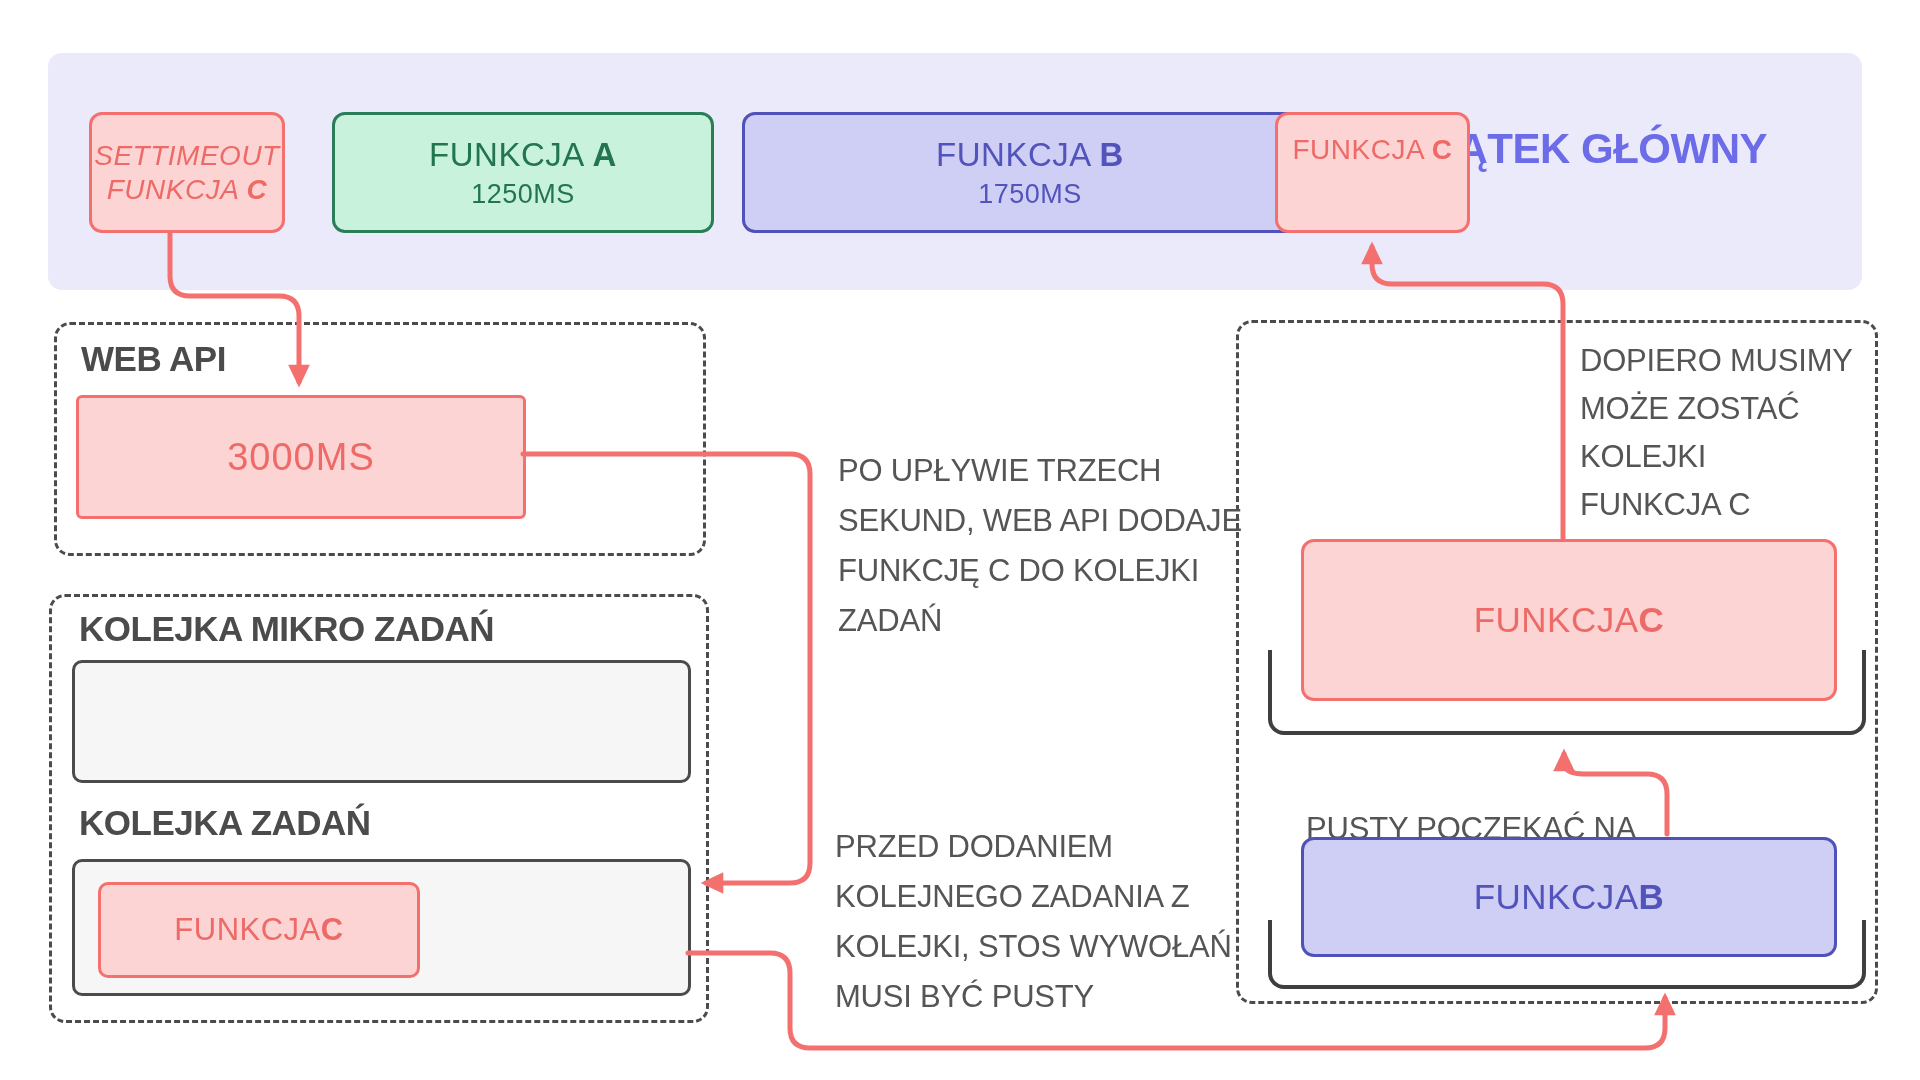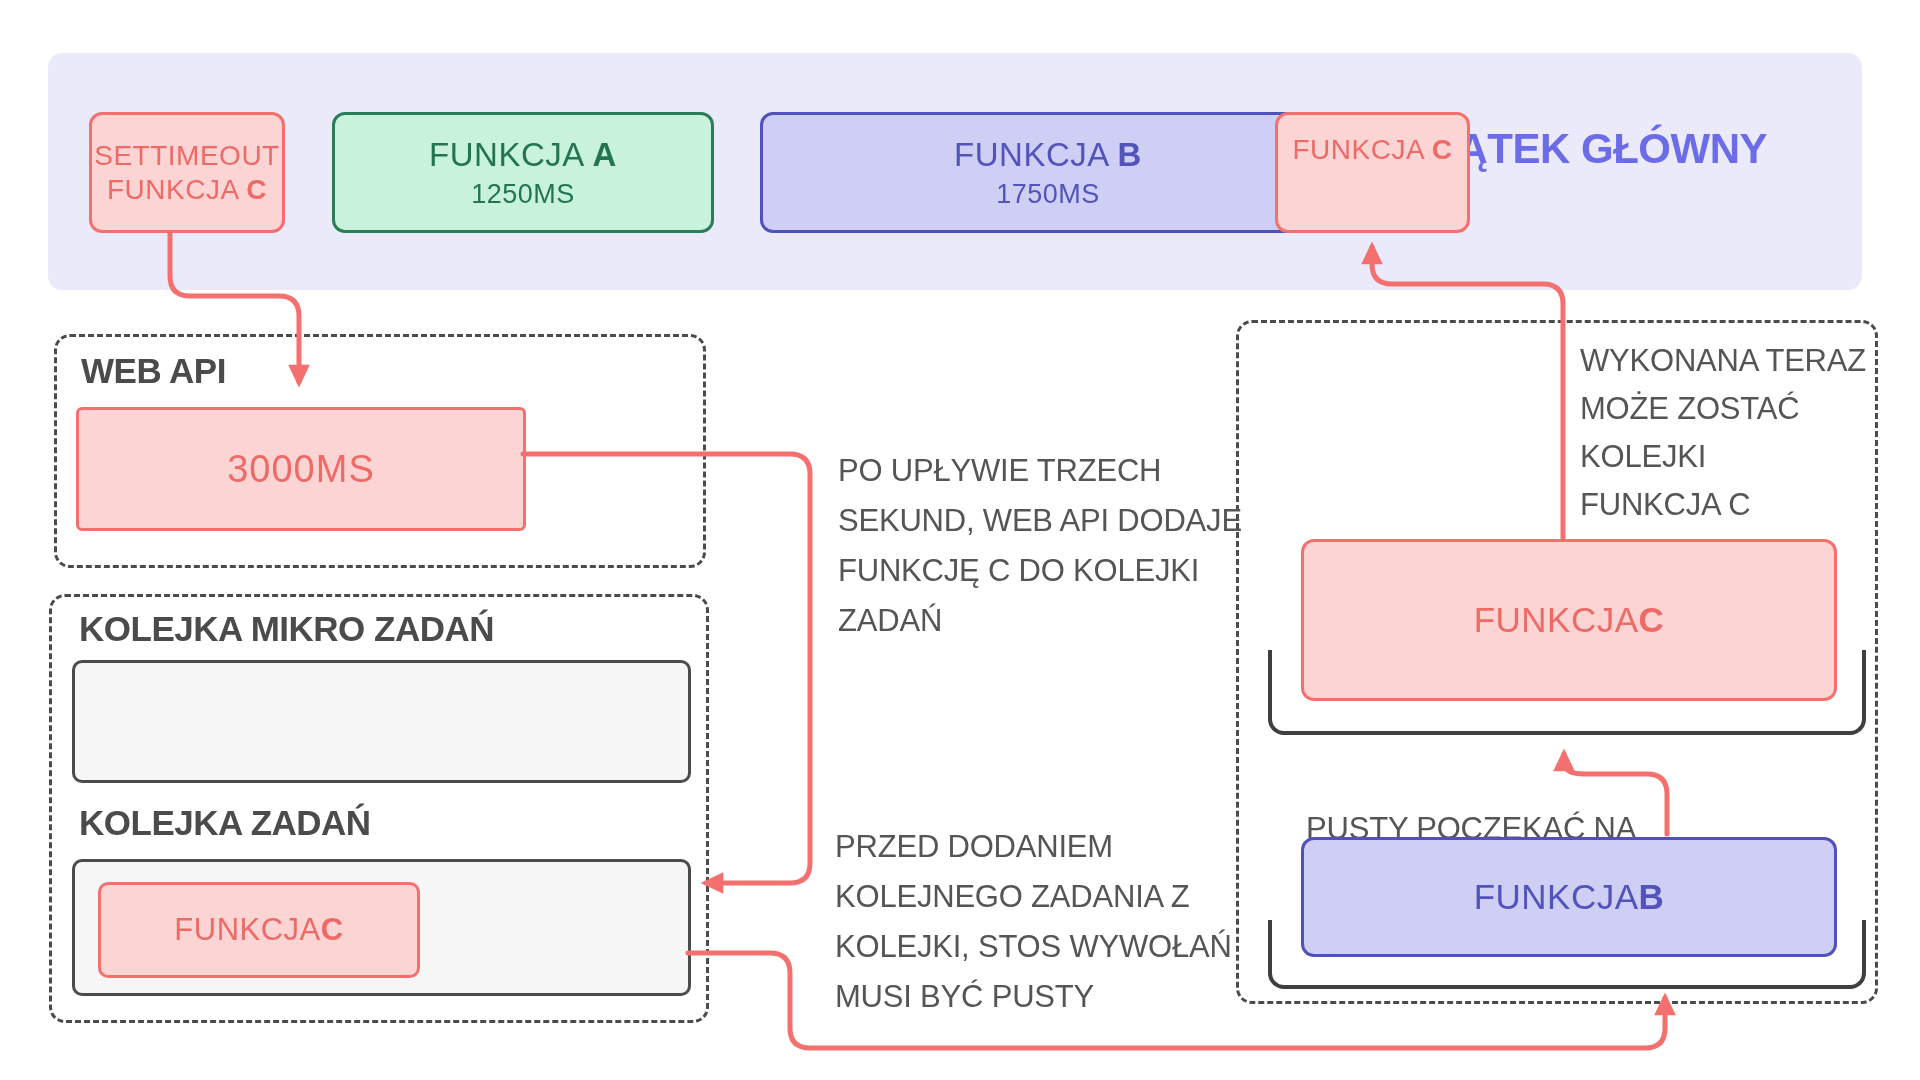--- a/index.html
+++ b/index.html
@@ -23,30 +23,30 @@
 
   .tbox{position:absolute;display:flex;flex-direction:column;align-items:center;
     justify-content:center;border-radius:13px;border:3px solid;line-height:1.2;}
   .tbox .main{font-size:33px;letter-spacing:0.5px;}
   .tbox .sub{font-size:27px;margin-top:4px;letter-spacing:0.5px;}
   .tbox.red{background:var(--red-fill);border-color:var(--red-stroke);color:var(--red-text);}
   .tbox.green{background:var(--green-fill);border-color:var(--green-stroke);color:var(--green-text);}
   .tbox.purple{background:var(--purple-fill);border-color:var(--purple-stroke);color:var(--purple-text);}
 
   .box-settimeout{left:89px;top:112px;width:196px;height:121px;}
-  .box-settimeout .main,.box-settimeout .sub{font-size:28px;margin-top:0;}
+  .box-settimeout .main,.box-settimeout .sub{font-size:28px;margin-top:0;font-style:italic;}
   .box-funkcja-a{left:332px;top:112px;width:382px;height:121px;}
-  .box-funkcja-b{left:760px;top:112px;width:576px;height:121px;}
+  .box-funkcja-b{left:742px;top:112px;width:576px;height:121px;}
   .box-funkcja-c-main{left:1275px;top:112px;width:195px;height:121px;justify-content:flex-start;padding-top:18px;}
   .box-funkcja-c-main .main{font-size:28px;}
 
   .region{position:absolute;border:3px dashed var(--queue-stroke);border-radius:16px;}
   .region-label{position:absolute;font-size:35px;font-weight:bold;color:var(--label-dark);
     letter-spacing:-0.5px;white-space:nowrap;}
-  .region-webapi{left:54px;top:334px;width:652px;height:234px;text-align:right;}
+  .region-webapi{left:54px;top:322px;width:652px;height:234px;text-align:right;}
   .region-queues{left:49px;top:594px;width:660px;height:429px;}
   .region-stack{left:1236px;top:320px;width:642px;height:684px;}
 
   .timer-box{position:absolute;left:19px;top:70px;width:450px;height:124px;
     background:var(--red-fill);border:3px solid var(--red-stroke);border-radius:6px;
     display:flex;align-items:center;justify-content:center;
     font-size:38px;letter-spacing:1px;color:var(--red-text);}
 
   .queue-box{position:absolute;background:var(--queue-fill);
     border:3px solid var(--queue-stroke);border-radius:10px;}
@@ -119,21 +119,21 @@
     <div class="queue-box queue-task">
       <div class="queue-item">
           <span>FUNKCJA </span>
           <b>C</b>
         </div>
     </div>
   </div>
 
   <div class="region region-stack">
     <div class="note note-stack-top">
-        <div>WYKONANA TERAZ</div>
+        <div>DOPIERO MUSIMY</div>
         <div>MOŻE ZOSTAĆ</div>
         <div>KOLEJKI</div>
         <div>FUNKCJA C</div>
       </div>
     <div class="stack-frame red frame-c">
         <span>FUNKCJA </span>
         <b>C</b>
       </div>
     <div class="bracket bracket-c"></div>
     <div class="note note-stack-mid">

